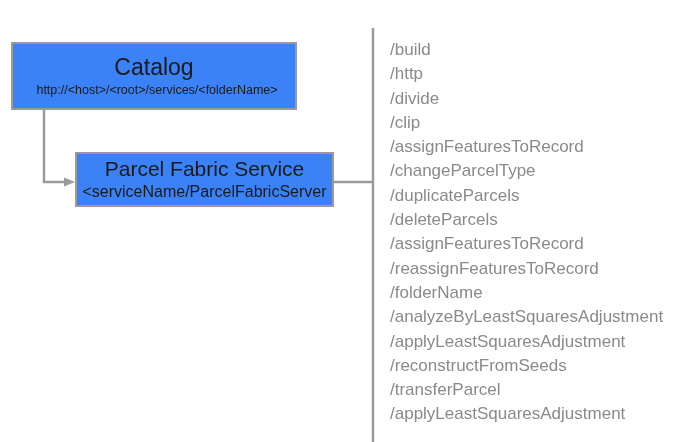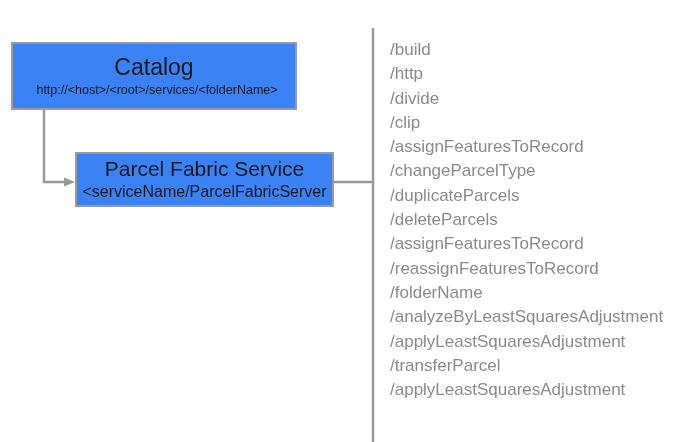--- a/index.html
+++ b/index.html
@@ -131,17 +131,18 @@
       <li>/clip</li>
       <li>/assignFeaturesToRecord</li>
       <li>/changeParcelType</li>
       <li>/duplicateParcels</li>
       <li>/deleteParcels</li>
       <li>/assignFeaturesToRecord</li>
       <li>/reassignFeaturesToRecord</li>
       <li>/folderName</li>
       <li>/analyzeByLeastSquaresAdjustment</li>
       <li>/applyLeastSquaresAdjustment</li>
+      <li>/reconstructFromSeeds</li>
       <li>/transferParcel</li>
       <li>/applyLeastSquaresAdjustment</li>
     </ul>
 
 </div>
 
 </body></html>

